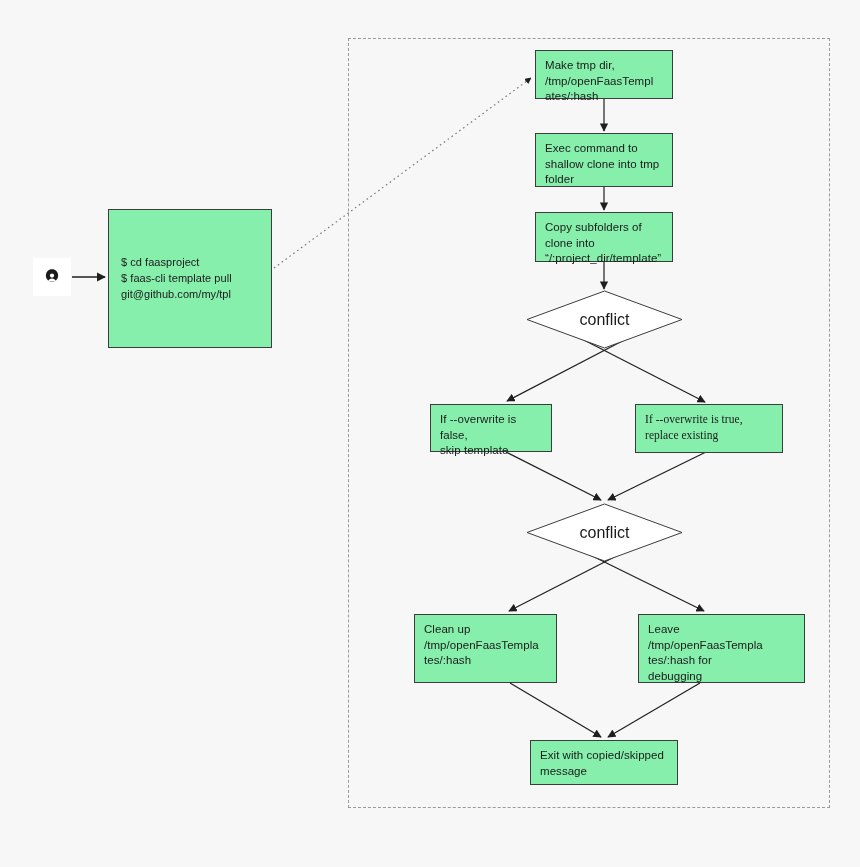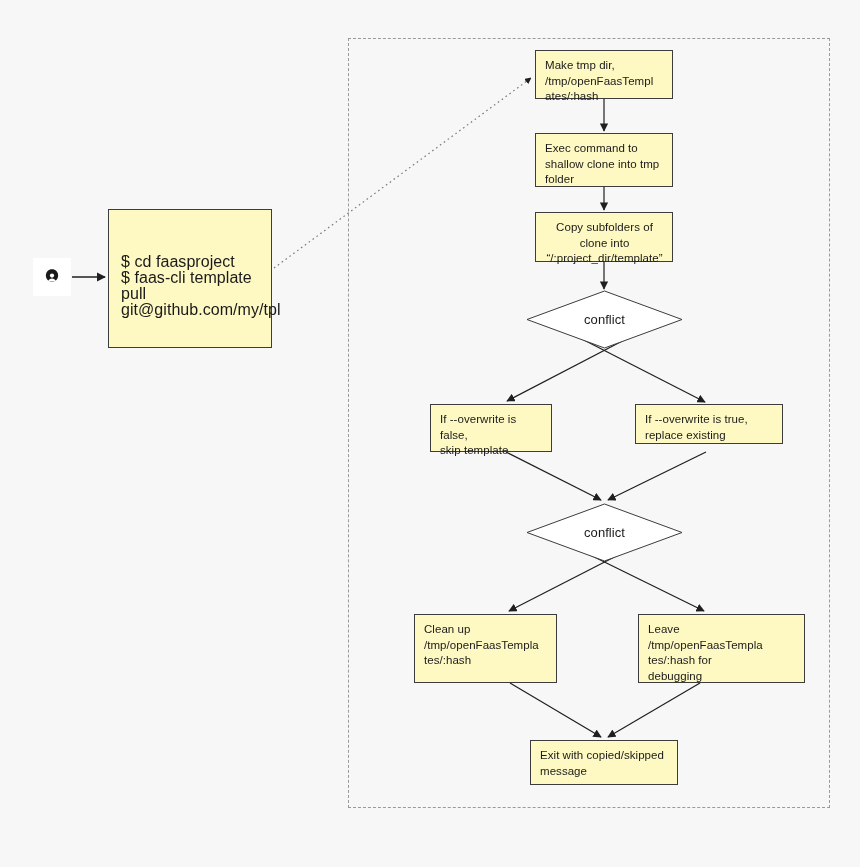--- a/index.html
+++ b/index.html
@@ -33,31 +33,31 @@
     top: 38px;
     width: 482px;
     height: 770px;
     border: 1px dashed #9a9a9a;
     box-sizing: border-box;
     background: transparent;
   }
   .node {
     position: absolute;
     box-sizing: border-box;
-    background: #fef9c3;
+    background: #86efac;
     border: 1px solid #3c3c3c;
     color: #1a1a1a;
     font-size: 11.5px;
     line-height: 15.5px;
     padding: 7px 8px 5px 9px;
     white-space: pre-line;
     letter-spacing: 0.05px;
   }
   .node.term {
-    font-size: 16px;
+    font-size: 11px;
     line-height: 16px;
     padding: 16px;
   }
   .node.term .term-text {
     position: absolute;
     left: 12px;
     top: 44px;
     white-space: pre-line;
   }
   .actor {
@@ -81,21 +81,21 @@
   }
   .diamond-label {
     position: absolute;
     left: 0;
     top: 0;
     width: 100%;
     height: 100%;
     display: flex;
     align-items: center;
     justify-content: center;
-    font-size: 13px;
+    font-size: 16px;
     color: #1a1a1a;
     letter-spacing: 0.05px;
   }
 </style>
 </head>
 <body>
 
 <div id="canvas">
 
   <div class="group-frame"></div>
@@ -152,35 +152,35 @@
   </div>
 
   <div class="node" style="left:535px; top:50px; width:138px; height:49px;">Make tmp dir,
 /tmp/openFaasTempl
 ates/:hash</div>
 
   <div class="node" style="left:535px; top:133px; width:138px; height:54px;">Exec command to
 shallow clone into tmp
 folder</div>
 
-  <div class="node" style="left:535px; top:212px; width:138px; height:50px;text-align:center;">Copy subfolders of
+  <div class="node" style="left:535px; top:212px; width:138px; height:50px;">Copy subfolders of
 clone into
 “/:project_dir/template”</div>
 
   <div class="diamond-wrap" style="left:526px; top:290px; width:157px; height:59px;">
     <svg width="157" height="59" viewBox="0 0 157 59">
       <polygon points="78.5,1 156,29.5 78.5,58 1,29.5" fill="#ffffff" stroke="#3c3c3c" stroke-width="1"></polygon>
     </svg>
     <div class="diamond-label">conflict</div>
   </div>
 
   <div class="node" style="left:430px; top:404px; width:122px; height:48px;">If --overwrite is false,
 skip template</div>
 
-  <div class="node" style="left:635px; top:404px; width:148px; height:40px;">If --overwrite is true,
+  <div class="node" style="left:635px; top:404px; width:148px; height:49px;font-family:Liberation Serif, serif;">If --overwrite is true,
 replace existing</div>
 
   <div class="diamond-wrap" style="left:526px; top:503px; width:157px; height:59px;">
     <svg width="157" height="59" viewBox="0 0 157 59">
       <polygon points="78.5,1 156,29.5 78.5,58 1,29.5" fill="#ffffff" stroke="#3c3c3c" stroke-width="1"></polygon>
     </svg>
     <div class="diamond-label">conflict</div>
   </div>
 
   <div class="node" style="left:414px; top:614px; width:143px; height:69px;">Clean up

